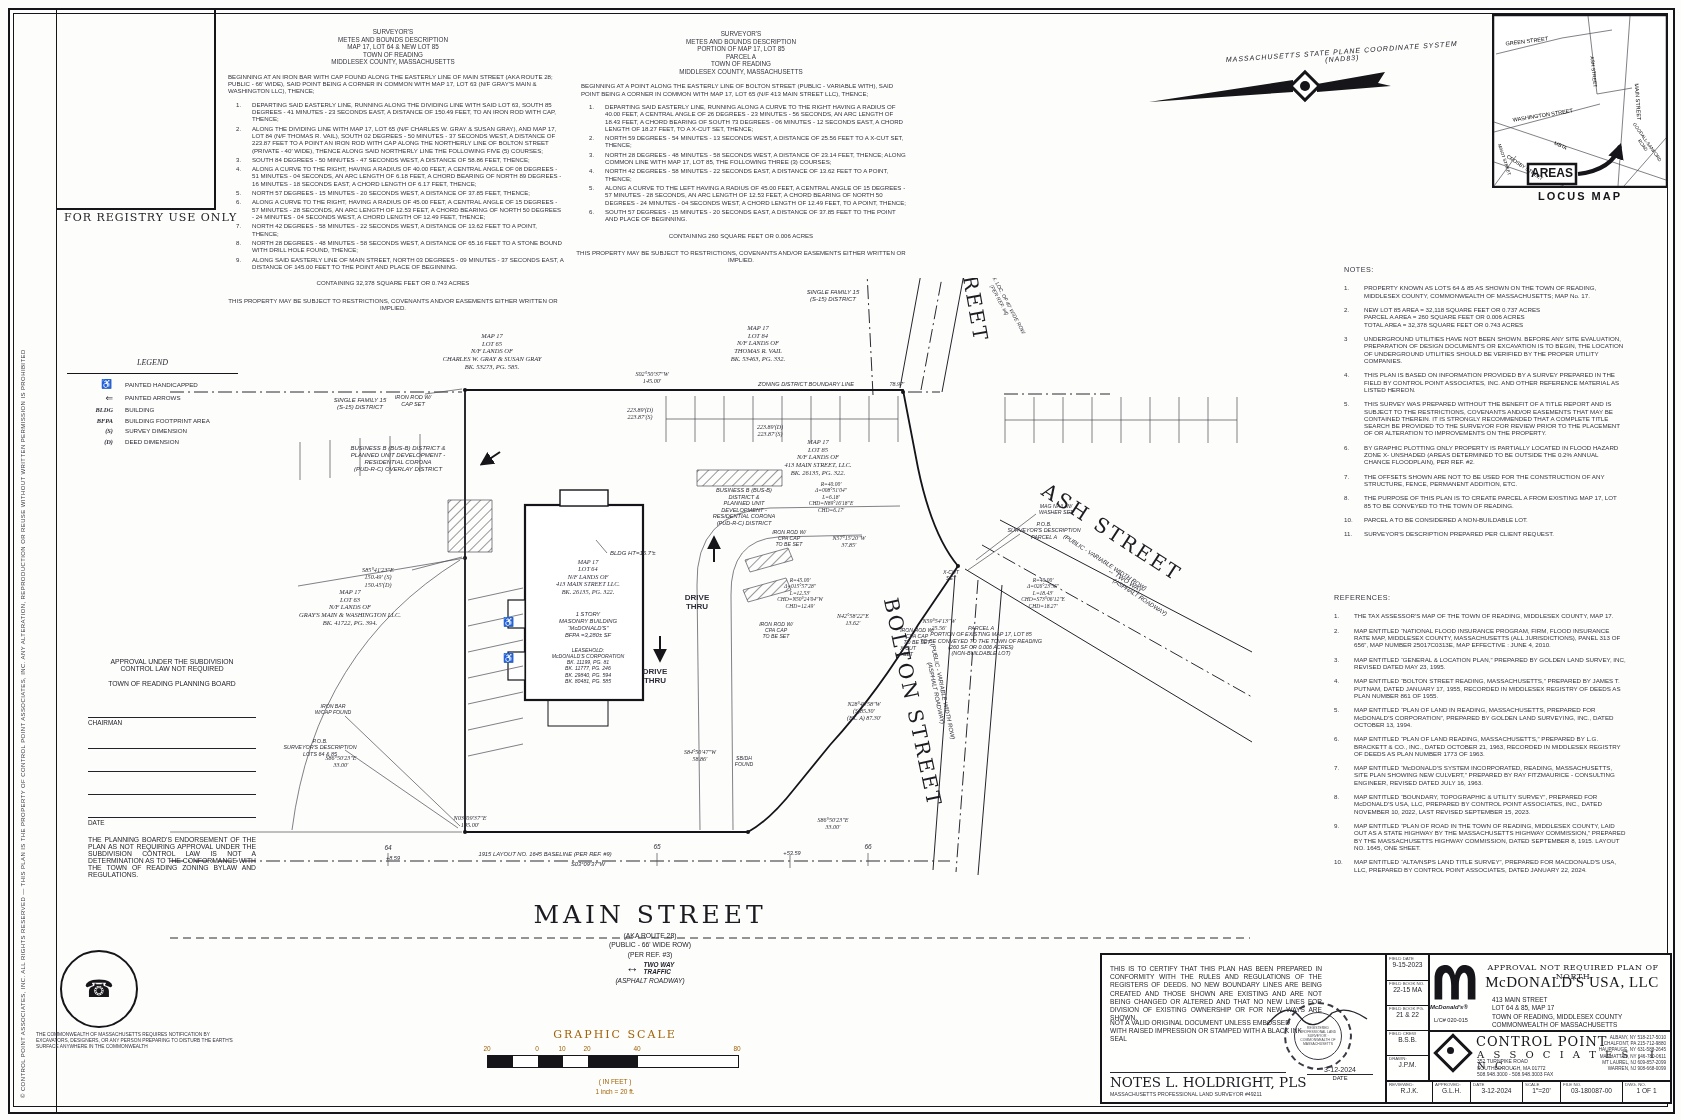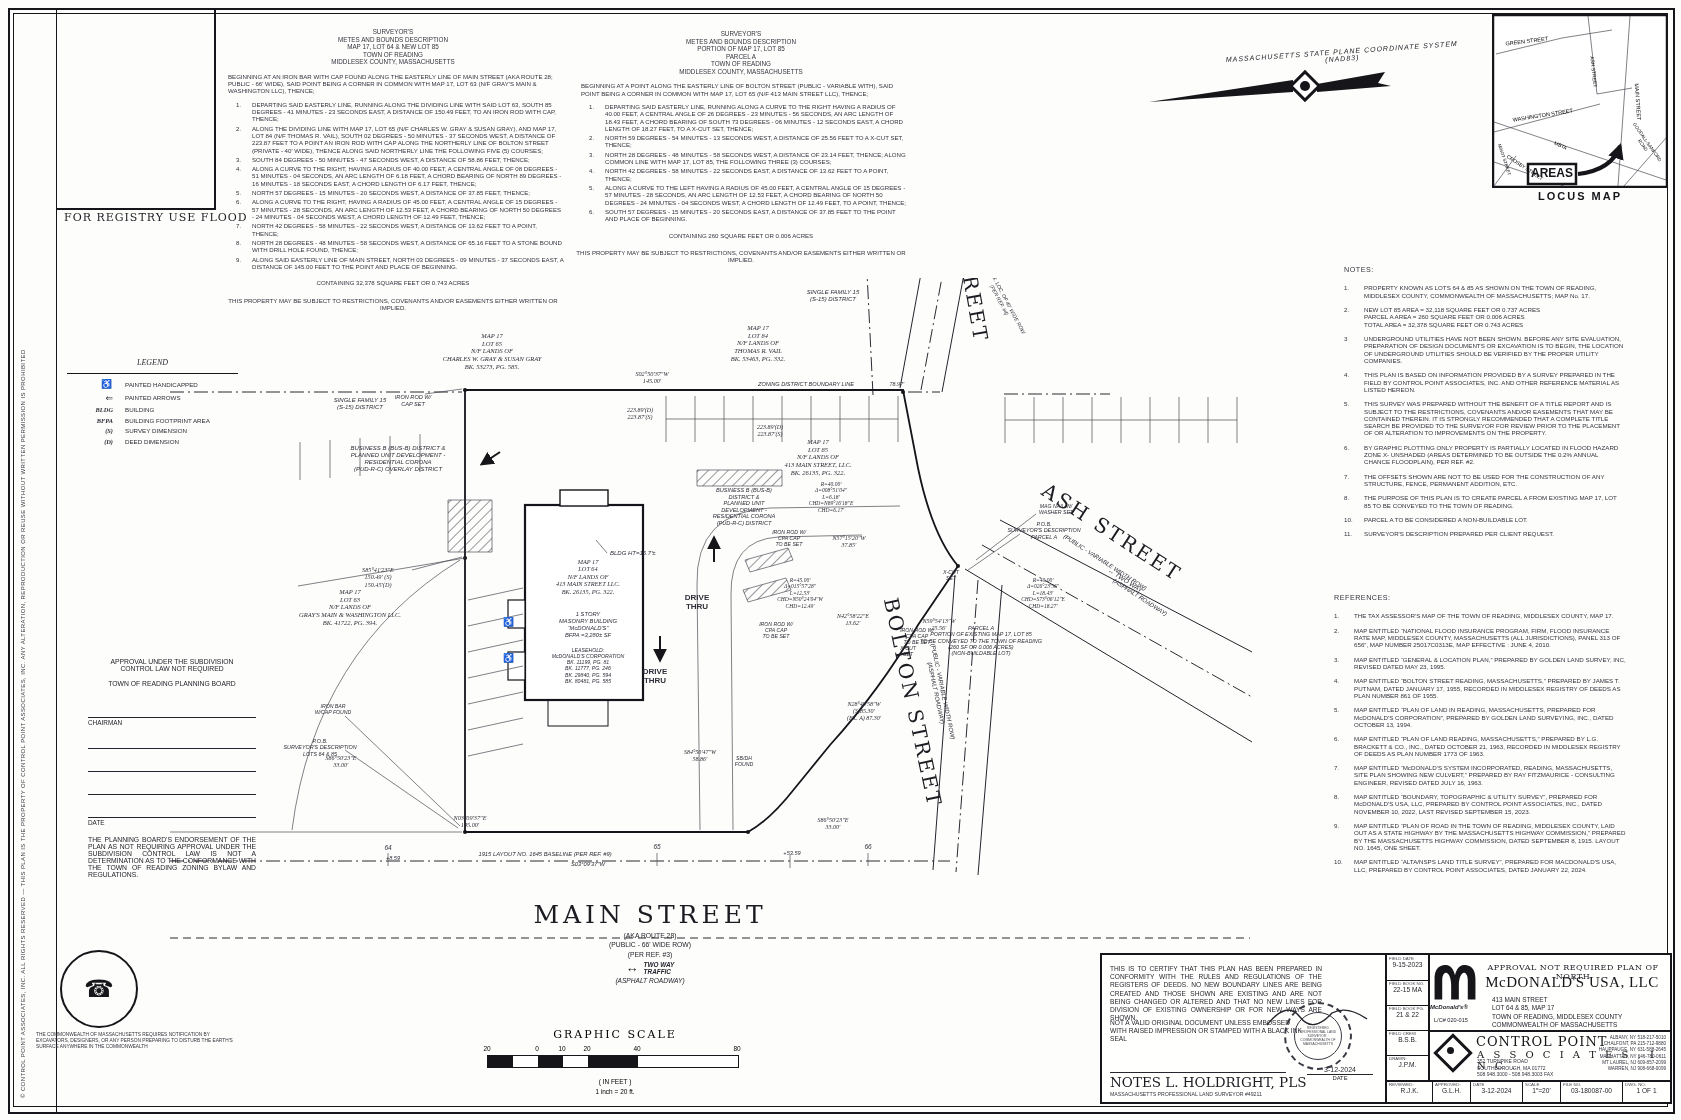--- a/index.html
+++ b/index.html
@@ -72,21 +72,21 @@
   .hatched{fill:url(#hp);stroke:#33343f;stroke-width:.6;}
   
   #mainstreet{left:500px;top:900px;width:300px;text-align:center;color:#22232b;}
   #mainstreet .name{font-family:"DejaVu Serif",serif;font-size:25px;letter-spacing:4px;color:#1b1b22;}
   #mainstreet .sub{font-size:6.8px;margin-top:2.5px;}
   #mainstreet .traffic{display:flex;justify-content:center;align-items:center;gap:5px;margin-top:3px;}
   #mainstreet .tw-arrow{font-size:13px;line-height:10px;}
   #mainstreet .tw-text{font-style:italic;font-weight:bold;font-size:6.4px;line-height:1.1;text-align:left;white-space:pre-line;}
   #mainstreet .surface{font-style:italic;font-size:6.6px;margin-top:2px;}
   
-  #scale{left:470px;top:1028px;width:290px;color:#000000;}
+  #scale{left:470px;top:1028px;width:290px;color:#a16207;}
   #scale .sc-title{text-align:center;font-family:"DejaVu Serif",serif;font-size:11px;letter-spacing:2px;}
   #scale .bar-wrap{position:relative;height:30px;margin-top:4px;}
   #scale .tick{position:absolute;top:0;transform:translateX(-50%);font-size:6.5px;}
   #scale .bar{position:absolute;left:17px;top:10px;width:250px;height:11px;border:1px solid #15151a;display:flex;}
   #scale .bar div{height:100%;}
   #scale .c1{width:25px;background:#15151a;} .c2{width:25px;background:#fff;}
   #scale .c3{width:25px;background:#15151a;} .c4{width:25px;background:#fff;}
   #scale .c5{width:50px;background:#15151a;} .c6{width:100px;background:#fff;}
   #scale .sc-note{text-align:center;font-size:6.5px;margin-top:3px;}
   
@@ -131,21 +131,21 @@
 <body>
 
 <div id="sheet">
 
   <div class="abs frame-outer"></div>
   <div class="abs frame-inner"></div>
   <div class="abs strip-line"></div>
   <div class="abs vtext">© CONTROL POINT ASSOCIATES, INC.  ALL RIGHTS RESERVED  —  THIS PLAN IS THE PROPERTY OF CONTROL POINT ASSOCIATES, INC. ANY ALTERATION, REPRODUCTION OR REUSE WITHOUT WRITTEN PERMISSION IS PROHIBITED</div>
 
   <div class="abs registry-box"></div>
-  <div class="abs registry-label">FOR REGISTRY USE FLOOD</div>
+  <div class="abs registry-label">FOR REGISTRY USE ONLY</div>
 
   <svg id="plan-svg" class="abs" viewBox="160 278 1092 722">
     <defs>
       <pattern id="hp" width="7" height="7" patternUnits="userSpaceOnUse" patternTransform="rotate(45)">
         <line x1="0" y1="0" x2="0" y2="7" stroke="#33343f" stroke-width="1"></line>
       </pattern>
       <marker id="ah" viewBox="0 0 10 10" refX="8" refY="5" markerWidth="7" markerHeight="7" orient="auto-start-reverse">
         <path d="M0,0 L10,5 L0,10 z" fill="#15151a"></path>
       </marker>
     </defs>

